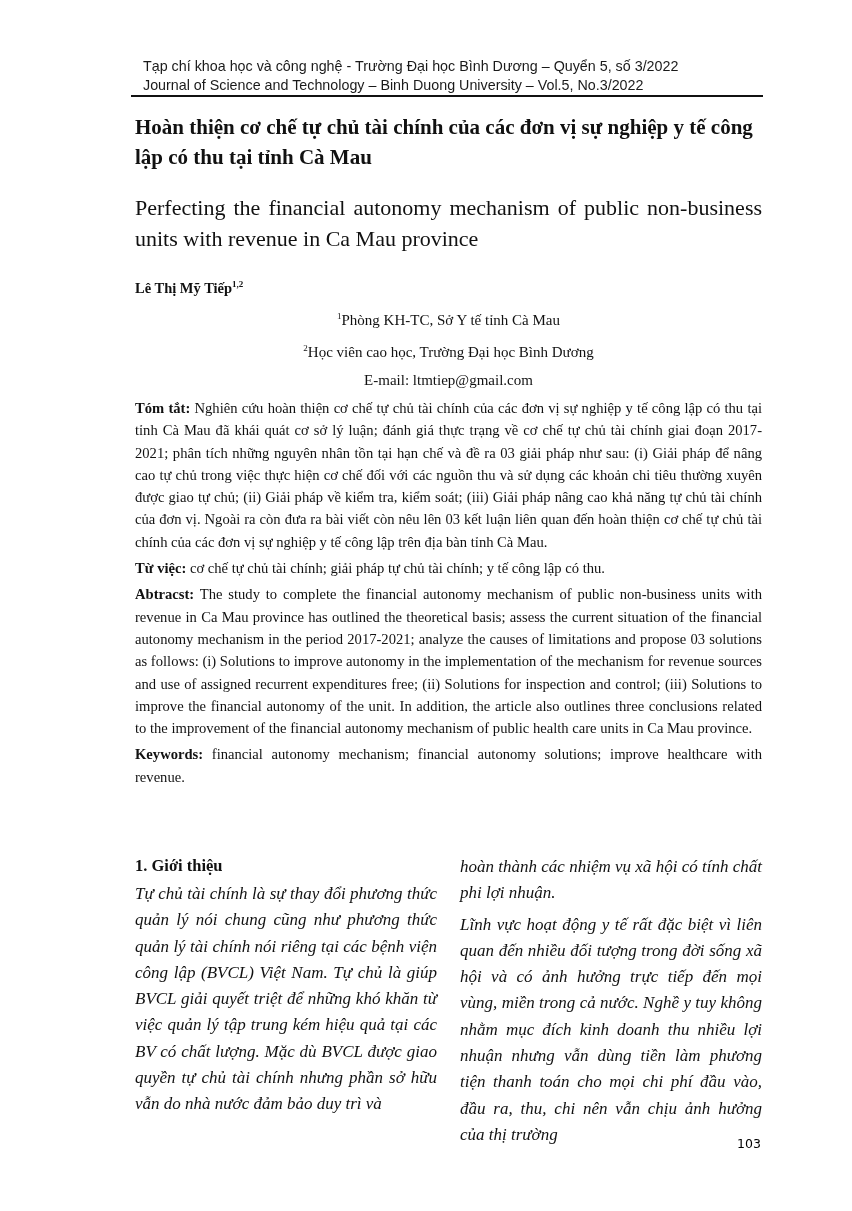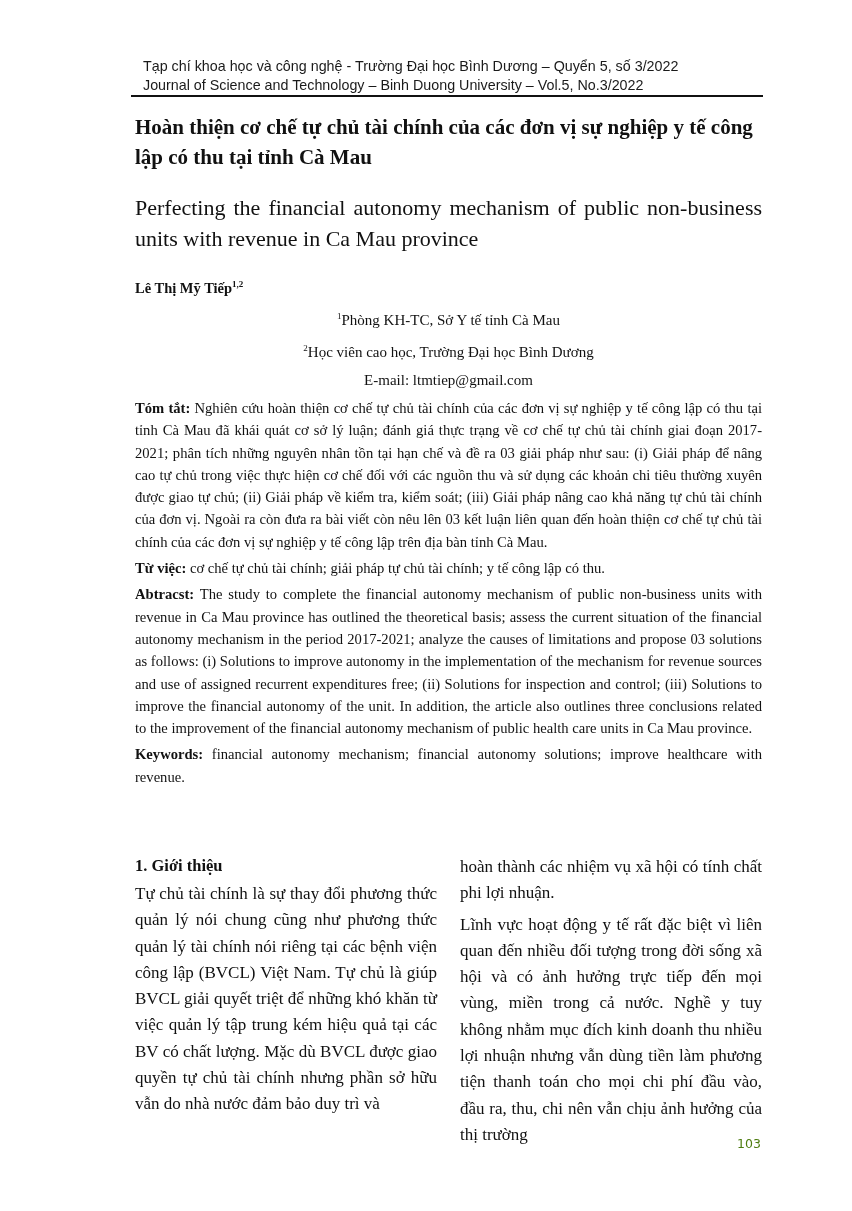--- a/index.html
+++ b/index.html
@@ -15,23 +15,23 @@
   .aff { font-size: 15px; line-height: 22px; margin-top: 6px; text-align: center; }
   .aff sup { font-size: 9px; vertical-align: 6px; }
   .abstract { font-size: 14.6px; line-height: 22.3px; text-align: justify; margin-top: 6px; }
   .abstract b { font-weight: bold; }
   .para-gap { margin-top: 4px; }
   .columns { position: absolute; left: 135px; top: 838px; width: 627px; font-family: "Liberation Serif", serif; }
   .col { position: absolute; top: 16px; width: 302px; font-size: 17px; line-height: 26.3px; text-align: justify; }
   .col-left { left: 0; }
   .col-right { left: 325px; }
   .section-heading { font-weight: bold; font-size: 16.5px; line-height: 24px; margin-bottom: 3px; }
-  .col p { margin: 0; }
+  .col p { margin: 0; font-style: italic; }
   .col p + p { margin-top: 5px; }
-  .page-number { position: absolute; left: 737px; top: 1136px; font-family: "DejaVu Sans", sans-serif; font-size: 12.5px; color: #4d7c0f; }
+  .page-number { position: absolute; left: 737px; top: 1136px; font-family: "DejaVu Sans", sans-serif; font-size: 12.5px; color: #000000; }
 </style>
 </head>
 <body>
 
 <div class="page">
 
   <div class="running-head">
     <div>Tạp chí khoa học và công nghệ - Trường Đại học Bình Dương – Quyển 5, số 3/2022</div>
     <div>Journal of Science and Technology – Binh Duong University – Vol.5, No.3/2022</div>
   </div>

